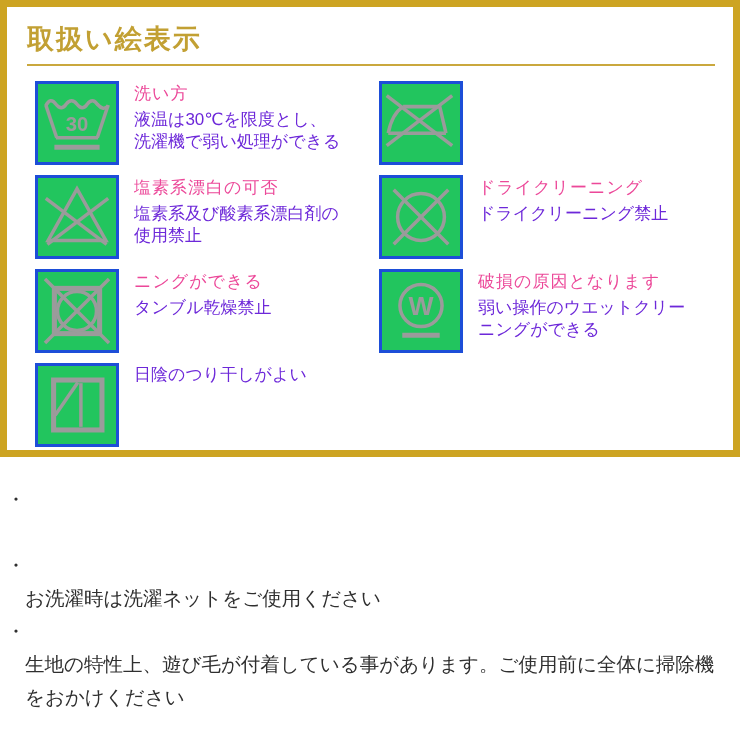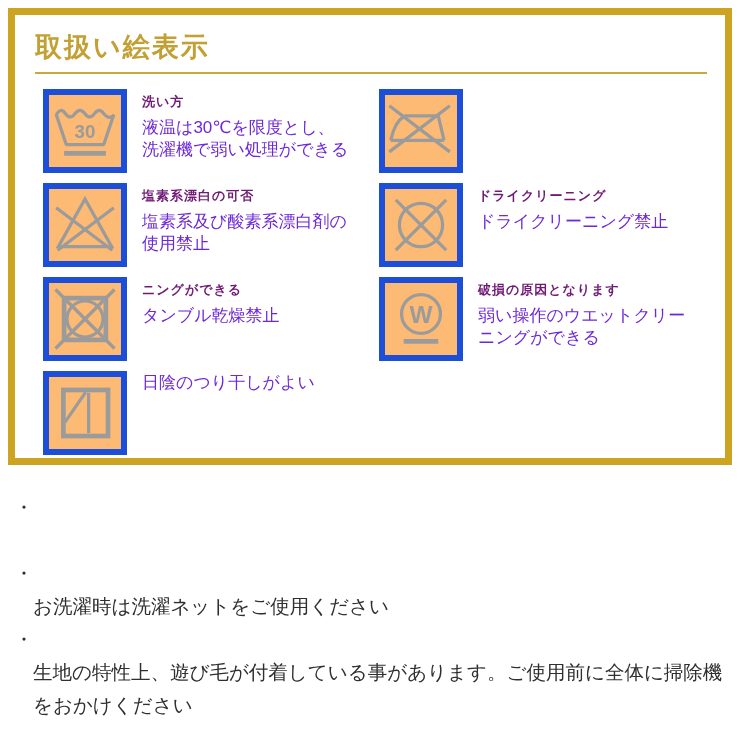--- a/index.html
+++ b/index.html
@@ -3,21 +3,21 @@
 <meta charset="utf-8">
 <style>
   * { margin:0; padding:0; box-sizing:border-box; }
   html,body { background:#ffffff; }
   body {
     width:740px; height:740px;
     font-family:"Liberation Sans","DejaVu Sans",sans-serif;
     color:#333;
     overflow:hidden;
   }
-  .page { width:740px; height:572px; padding:8px; }
+  .page { width:740px; height:572px; padding:0; }
 
   
   .care-box {
     border:7px solid #cda422;
     padding:10px 16px 10px 16px;
     height:457px;
     background:#ffffff;
   }
   .panel-title {
     font-size:27px;
@@ -41,32 +41,32 @@
   .col-right { padding-left:3px; }
   .care-item {
     display:flex;
     align-items:flex-start;
     min-height:84px;
     margin-bottom:10px;
   }
   .icon-box {
     width:84px; height:84px;
     flex:0 0 84px;
-    background:#fdba74;
-    border:6px solid #1d4ed8;
+    background:#22c55e;
+    border:3px solid #1d4ed8;
   }
   .icon-box svg { width:100%; height:100%; display:block; }
   .glyph { stroke:#9b9b9b; fill:none; stroke-width:4.5; }
   .glyph-thick { stroke:#9b9b9b; fill:none; stroke-width:6.5; }
   .glyph-fill { fill:#9b9b9b; stroke:none; font-weight:bold; }
   .item-text { padding-left:15px; padding-top:1px; }
   .item-title {
-    font-size:13px;
-    font-weight:bold;
-    color:#701a75;
+    font-size:17px;
+    font-weight:normal;
+    color:#ec4899;
     line-height:24px;
     letter-spacing:1px;
     margin-bottom:3px;
   }
   .item-desc {
     font-size:17px;
     color:#6d28d9;
     line-height:22px;
     white-space:pre-line;
   }

